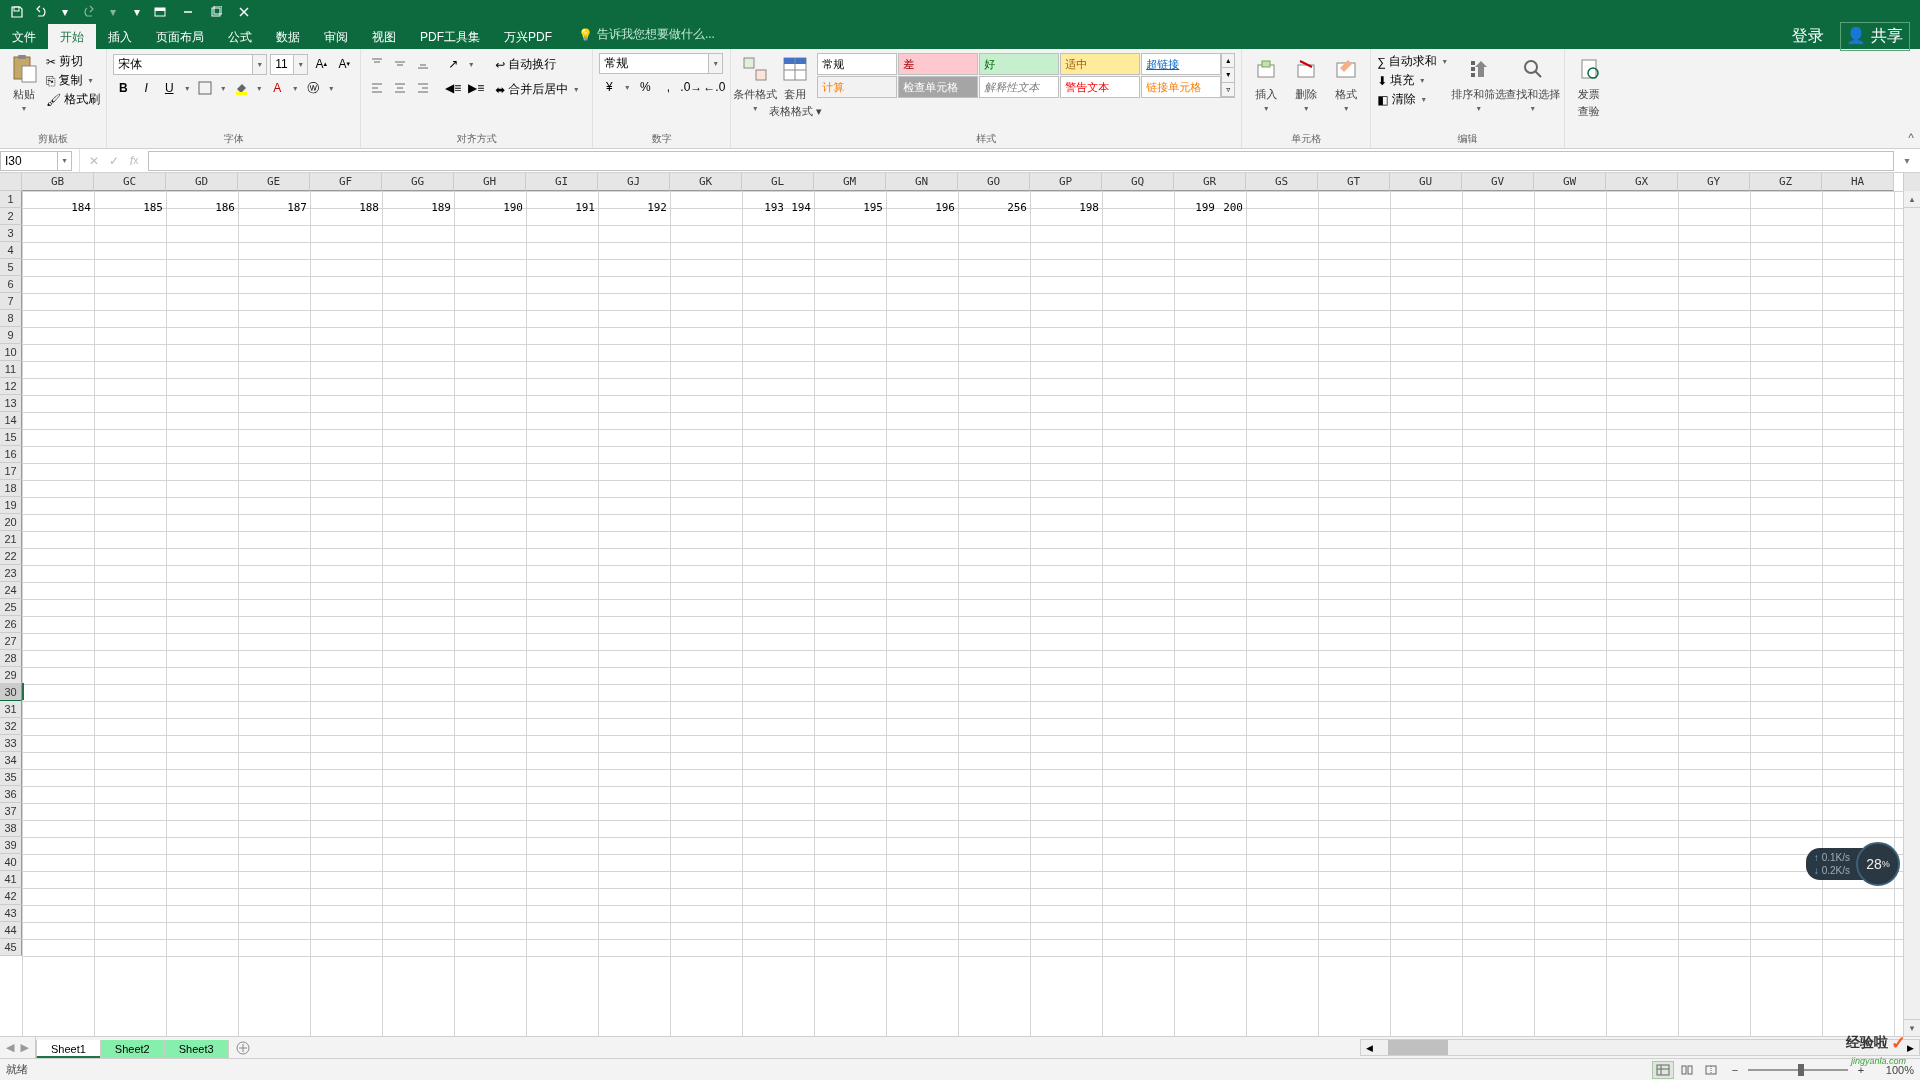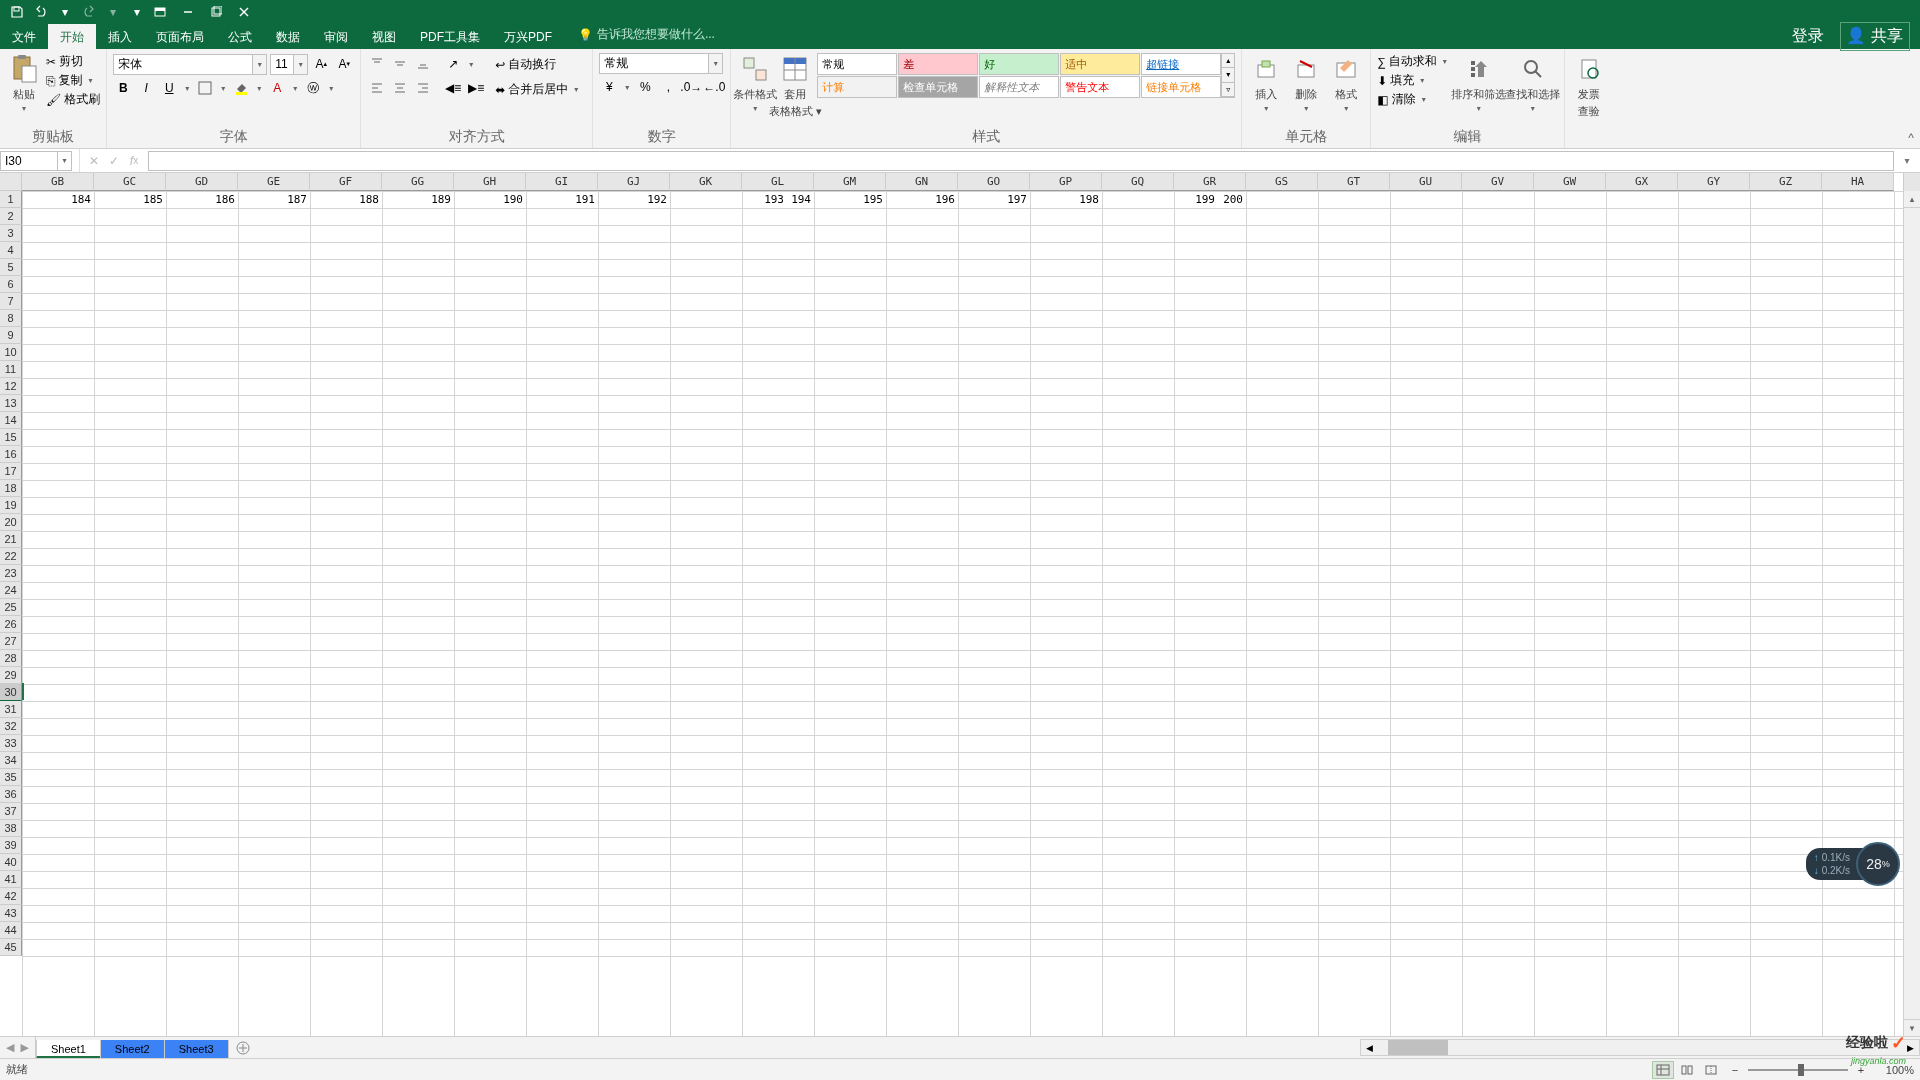--- a/index.html
+++ b/index.html
@@ -22,21 +22,21 @@
   .tab.file { background: #0d6a3f; }
   .tellme { margin-left: 14px; color: #c0e7d4; display: flex; align-items: center; gap: 4px; font-size: 12px; padding-bottom: 4px; }
   .tabs-right { margin-left: auto; display: flex; gap: 10px; padding-right: 10px; align-items: center; }
   .login, .share { padding: 3px 6px; cursor: pointer; font-size: 16px; }
   .share { border: 1px solid #5aa378; }
   
   
   .ribbon { height: 100px; background: #f3f3f3; border-bottom: 1px solid #d0d0d0; display: flex; }
   .group { border-right: 1px solid #e1e1e1; padding: 4px 6px 0; display: flex; flex-direction: column; }
   .group-body { flex: 1; display: flex; gap: 4px; align-items: flex-start; }
-  .group-label { font-size: 14px; color: #666; text-align: center; padding: 2px 0; position: relative; font-family: Liberation Mono, monospace; }
+  .group-label { font-size: 10px; color: #666; text-align: center; padding: 2px 0; position: relative; font-family: Liberation Mono, monospace; }
   .bigbtn { display: flex; flex-direction: column; align-items: center; width: 36px; gap: 2px; cursor: pointer; }
   .bigbtn-icon { width: 32px; height: 32px; display: flex; align-items: center; justify-content: center; }
   .bigbtn-label { font-size: 11px; color: #444; white-space: nowrap; }
   .bigbtn-arrow { font-size: 8px; color: #666; }
   .stack { display: flex; flex-direction: column; gap: 2px; }
   .stack-row { display: flex; align-items: center; gap: 3px; }
   .sm-btn { width: 20px; height: 22px; display: flex; align-items: center; justify-content: center; cursor: pointer; border: 1px solid transparent; }
   .sm-drop { width: 10px; font-size: 8px; color: #666; text-align: center; }
   .combo { display: flex; }
   .combo input { border: 1px solid #c0c0c0; font-size: 12px; padding: 2px 4px; background: #fff; height: 21px; }
@@ -79,29 +79,29 @@
   .vs-btn.bot { border-bottom: none; border-top: 1px solid #d0d0d0; }
   .vs-track { flex: 1; }
   .grid-body { display: flex; flex: 1; overflow: hidden; }
   .row-headers { width: 22px; background: #fff; display: flex; flex-direction: column; }
   .rh { height: 17px; background: #e6e6e6; border-right: 1px solid #999; border-bottom: 1px solid #ccc; display: flex; align-items: center; justify-content: center; font-size: 11px; color: #333; flex-shrink: 0; }
   .rh.selected { background: #ccc; border-bottom: 1px solid #0d6a3f; }
   .cells { position: relative; flex: 1; overflow: hidden; }
   .grid-lines { position: absolute; inset: 0; }
   .hline { position: absolute; left: 0; right: 0; height: 1px; background: #d4d4d4; }
   .vline { position: absolute; top: 0; bottom: 0; width: 1px; background: #d4d4d4; }
-  .data-cell { position: absolute; height: 17px; width: 72px; display: flex; align-items: center; justify-content: flex-end; padding: 8px 3px; font-size: 11px; font-family: "宋体", SimSun, monospace; }
+  .data-cell { position: absolute; height: 17px; width: 72px; display: flex; align-items: center; justify-content: flex-end; padding: 16px 3px; font-size: 11px; font-family: "宋体", SimSun, monospace; }
   .active-cell { position: absolute; border: 2px solid #217346; pointer-events: none; }
   
   
   .sheet-bar { position: absolute; bottom: 22px; left: 0; right: 0; height: 22px; background: #f3f3f3; border-top: 1px solid #d0d0d0; display: flex; align-items: stretch; }
   .sheet-nav { display: flex; align-items: center; padding: 0 6px; border-right: 1px solid #ccc; gap: 6px; color: #999; }
   .sheet-nav span { cursor: pointer; font-size: 11px; }
   .sheets { display: flex; align-items: flex-end; }
-  .sheet-tab { padding: 3px 14px; border: 1px solid #ccc; border-top: none; background: #3b82f6; cursor: pointer; font-size: 11px; margin-right: -1px; position: relative; top: 1px; }
+  .sheet-tab { padding: 3px 14px; border: 1px solid #ccc; border-top: none; background: #86efac; cursor: pointer; font-size: 11px; margin-right: -1px; position: relative; top: 1px; }
   .sheet-tab.active { background: #fff; border-bottom: 3px solid #217346; padding-bottom: 1px; }
   .sheet-add { width: 30px; display: flex; align-items: center; justify-content: center; cursor: pointer; }
   .hscroll-area { flex: 1; display: flex; justify-content: flex-end; align-items: center; }
   .hscroll { width: 560px; height: 17px; background: #f0f0f0; border: 1px solid #d0d0d0; display: flex; }
   .hs-btn { width: 17px; display: flex; align-items: center; justify-content: center; font-size: 9px; cursor: pointer; }
   .hs-track { flex: 1; position: relative; }
   .hs-thumb { position: absolute; height: 100%; background: #c0c0c0; left: 10px; width: 60px; }
   
   
   .statusbar { position: absolute; bottom: 0; left: 0; right: 0; height: 22px; background: #f3f3f3; border-top: 1px solid #d0d0d0; display: flex; align-items: center; padding: 0 6px; font-size: 11px; color: #444; }
@@ -706,21 +706,21 @@
         <div class="data-cell" style="left: 216px; top: 0px;">187</div>
         <div class="data-cell" style="left: 288px; top: 0px;">188</div>
         <div class="data-cell" style="left: 360px; top: 0px;">189</div>
         <div class="data-cell" style="left: 432px; top: 0px;">190</div>
         <div class="data-cell" style="left: 504px; top: 0px;">191</div>
         <div class="data-cell" style="left: 576px; top: 0px;">192</div>
         <div class="data-cell" style="left: 648px; top: 0px; margin-left: 45px;">193</div>
         <div class="data-cell" style="left: 720px; top: 0px;">194</div>
         <div class="data-cell" style="left: 792px; top: 0px;">195</div>
         <div class="data-cell" style="left: 864px; top: 0px;">196</div>
-        <div class="data-cell" style="left: 936px; top: 0px;">197</div>
+        <div class="data-cell" style="left: 936px; top: 0px;">256</div>
         <div class="data-cell" style="left: 1008px; top: 0px;">198</div>
         <div class="data-cell" style="left: 1124px; top: 0px;">199</div>
         <div class="data-cell" style="left: 1152px; top: 0px;">200</div>
       </div>
     <div class="vscroll">
       <div class="vs-btn">▴</div>
       <div class="vs-track"></div>
       <div class="vs-btn bot">▾</div>
     </div>
   </div>

